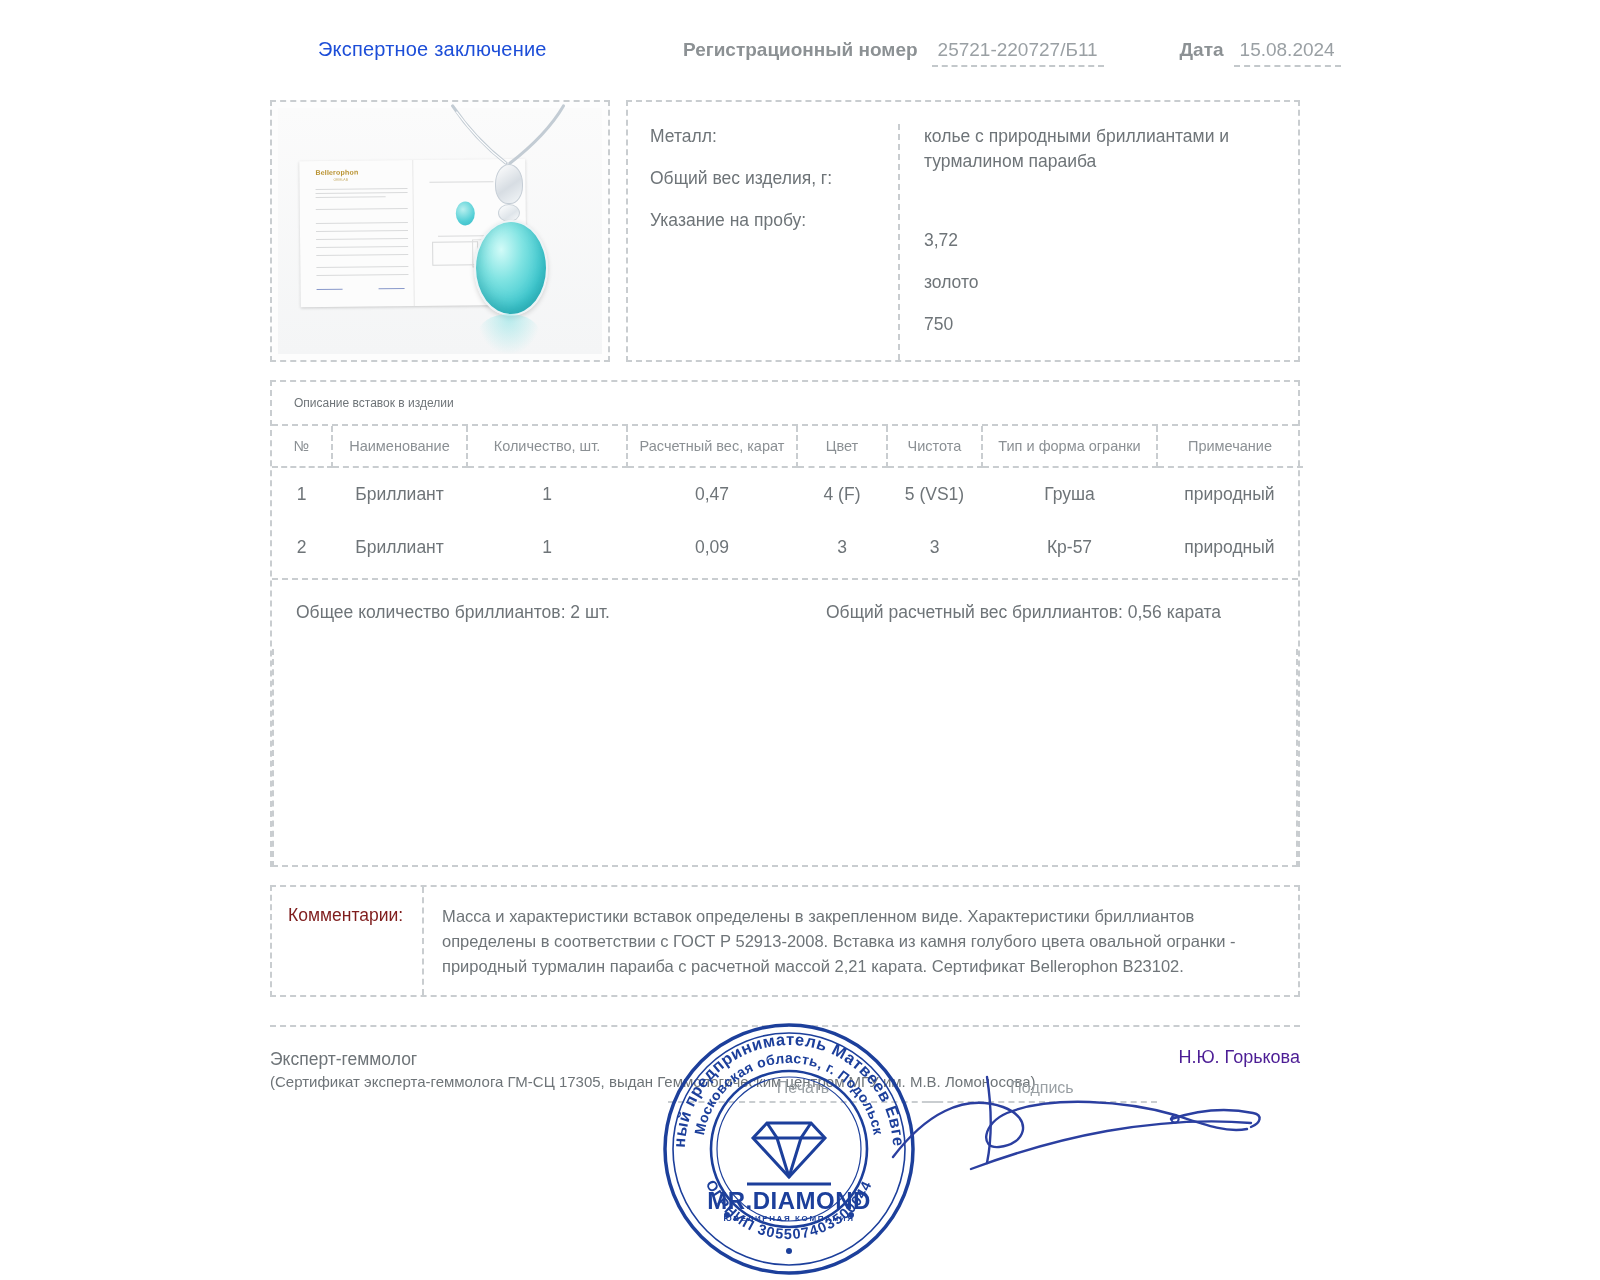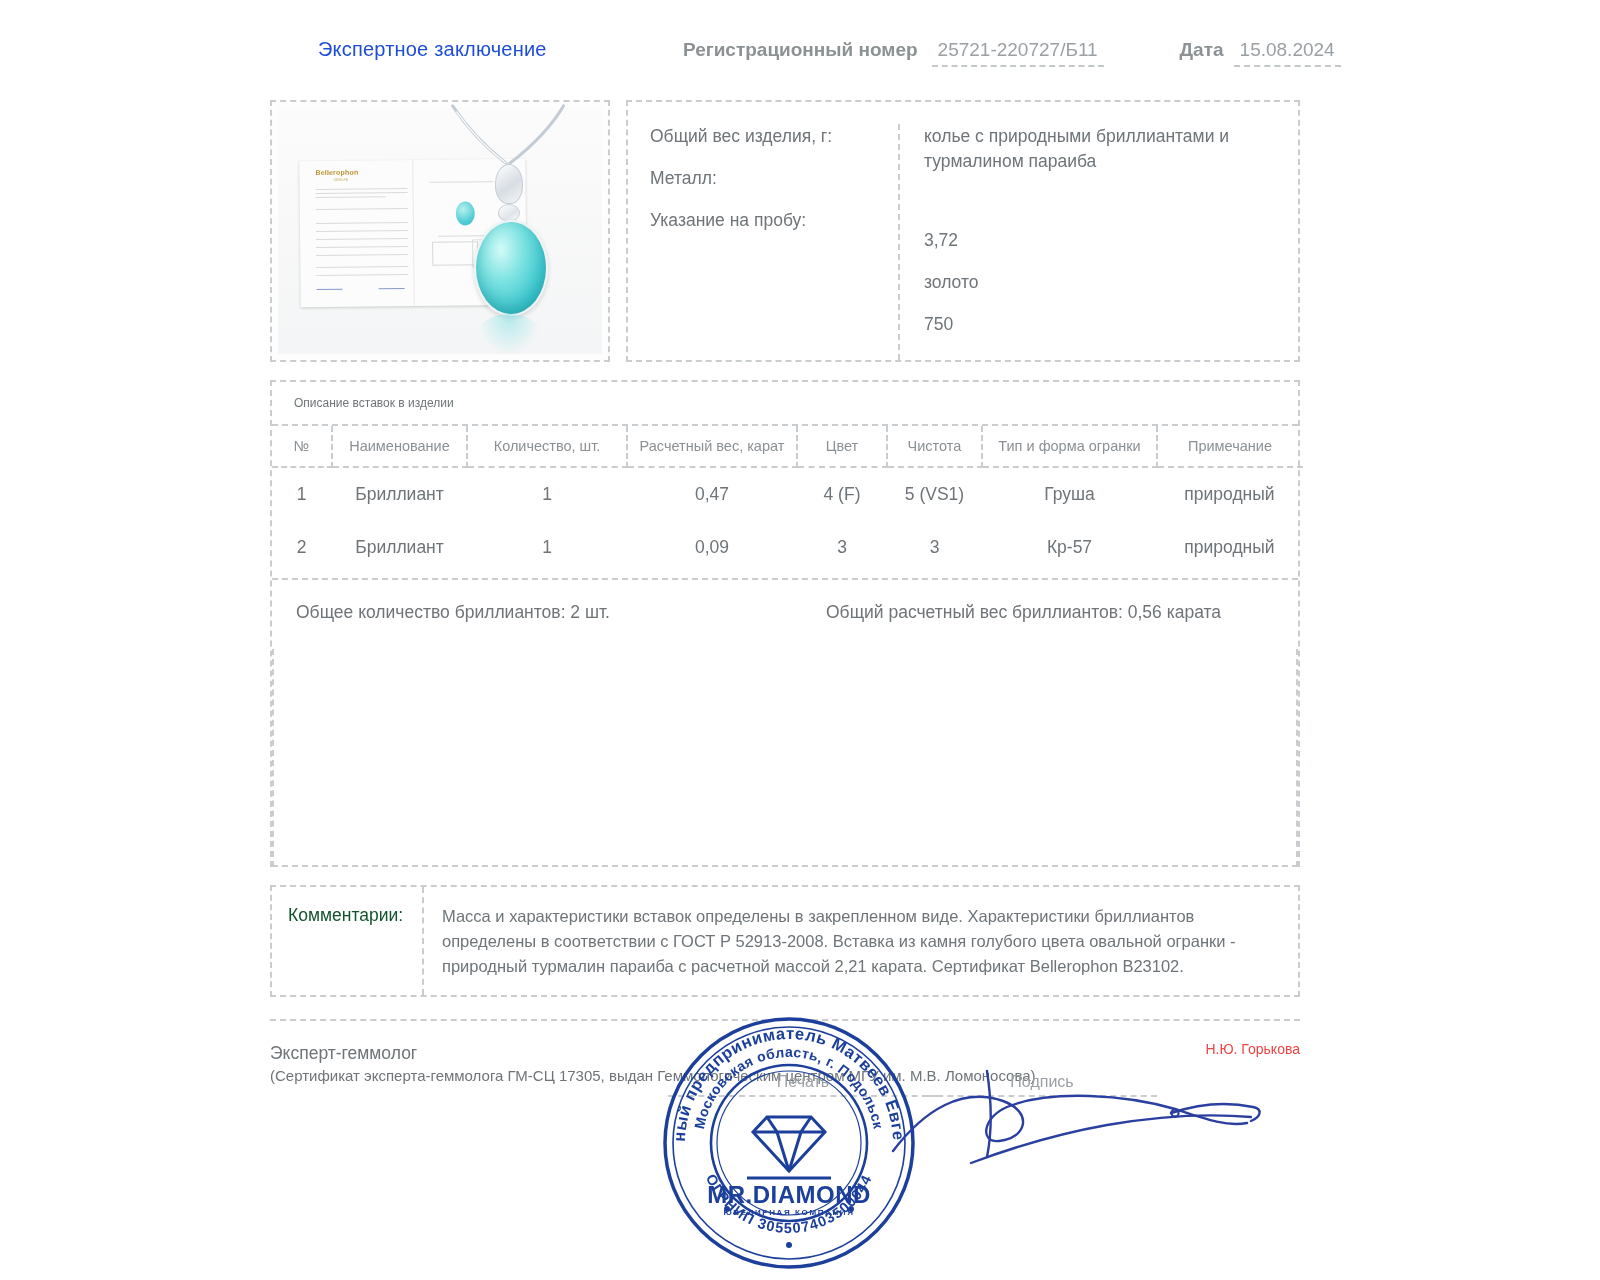--- a/index.html
+++ b/index.html
@@ -332,37 +332,37 @@
     border: 2px dashed #c9cdd0;
     display: flex;
     box-sizing: border-box;
     min-height: 104px;
   }
   .comments-label {
     width: 152px;
     flex: none;
     border-right: 2px dashed #c9cdd0;
     font-size: 17.5px;
-    color: #14532d;
+    color: #7f1d1d;
     padding: 18px 0 0 16px;
     box-sizing: border-box;
   }
   .comments-text {
     flex: 1;
     font-size: 16.5px;
     color: #6e7478;
     line-height: 1.52;
     padding: 17px 20px 16px 18px;
     box-sizing: border-box;
   }
 
   
   .footer {
     position: relative;
-    margin-top: 22px;
+    margin-top: 28px;
     border-top: 2px dashed #c9cdd0;
     padding-top: 22px;
     height: 230px;
     box-sizing: border-box;
   }
   .expert-title {
     font-size: 17.5px;
     color: #6e7478;
     margin-bottom: 2px;
   }
@@ -390,22 +390,22 @@
     border-bottom: 2px dashed #c9cdd0;
     text-align: center;
     font-size: 16px;
     color: #9aa0a4;
     padding-bottom: 4px;
   }
   .expert-name {
     position: absolute;
     right: 0;
     top: 20px;
-    font-size: 14px;
-    color: #ef4444;
+    font-size: 18px;
+    color: #4c1d95;
     white-space: nowrap;
   }
   .stamp-wrap {
     position: absolute;
     left: 389px;
     top: -8px;
     width: 260px;
     height: 260px;
     pointer-events: none;
   }
@@ -472,22 +472,22 @@
           <div class="minidia"></div>
           <div class="gem-main"></div>
           <div class="gem-reflect"></div>
         </div>
 
       </div>
     </div>
 
     <div class="desc-box">
       <div class="desc-labels">
+        <div class="desc-row r-metal">Металл:</div>
         <div class="desc-row r-weight">Общий вес изделия, г:</div>
-        <div class="desc-row r-metal">Металл:</div>
         <div class="desc-row r-probe">Указание на пробу:</div>
       </div>
       <div class="desc-values">
         <div class="desc-row r-descr">колье с природными бриллиантами и турмалином параиба</div>
         <div class="desc-row r-weight">3,72</div>
         <div class="desc-row r-metal">золото</div>
         <div class="desc-row r-probe">750</div>
       </div>
     </div>
   </div>

